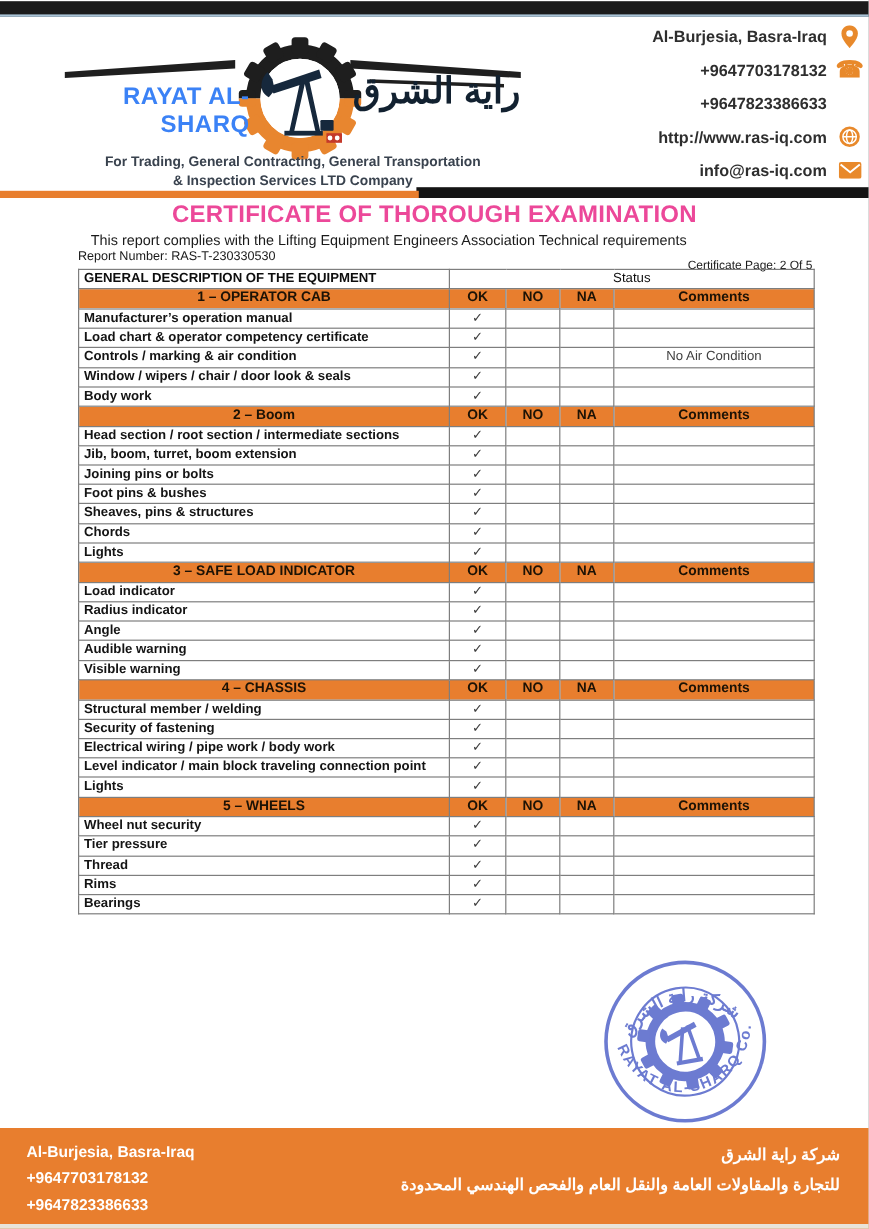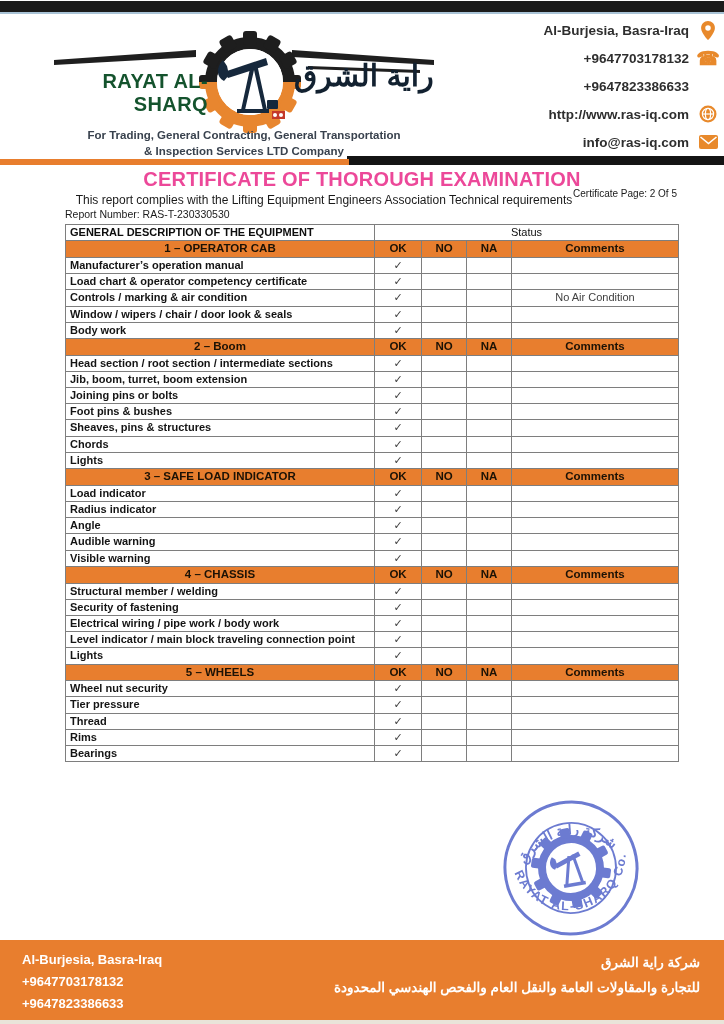--- a/index.html
+++ b/index.html
@@ -8,21 +8,21 @@
     position:relative; width:724px; height:1024px; margin:0 auto;
     background:#ffffff; overflow:hidden;
   }
   
   .topbar { position:absolute; left:0; top:1px; right:0; height:13px;
     background:#1b1b1b; border-bottom:2px solid #a9c3d6; }
 
   
   .logo-wrap { position:absolute; left:40px; top:14px; width:408px; height:144px; }
   .logo-en { position:absolute; left:8px; top:56px; width:160px; text-align:right;
-    font-size:20px; font-weight:bold; color:#14532d; letter-spacing:.4px; }
+    font-size:20px; font-weight:bold; color:#3b82f6; letter-spacing:.4px; }
   .logo-ar { position:absolute; left:254px; top:44px; width:160px; text-align:left;
     font-size:30px; font-weight:bold; color:#122130; }
   .gear-svg { position:absolute; left:158px; top:16px; }
   .wings-svg { position:absolute; left:10px; top:30px; }
   .tagline { position:absolute; left:0; top:114px; width:408px; text-align:center;
     font-size:11.5px; font-weight:bold; color:#39424e; line-height:1.35; }
 
   
   .contacts { position:absolute; top:16px; right:6px; }
   .contact-row { display:flex; align-items:center; justify-content:flex-end;
@@ -33,21 +33,21 @@
   
   .divider-orange { position:absolute; left:0; top:159px; width:349px; height:6px; background:#e87e2e; }
   .divider-black  { position:absolute; left:347px; top:156px; right:0; height:9px; background:#141414; }
 
   
   .title { position:absolute; left:0; top:168px; width:724px; text-align:center;
     font-size:20px; font-weight:bold; color:#ec4899; letter-spacing:.2px; }
   .subtitle { position:absolute; left:0; top:193px; width:648px; text-align:center;
     font-size:12px; color:#1a1a1a; }
   .report-number { position:absolute; left:65px; top:208px; font-size:10.5px; color:#1a1a1a; }
-  .cert-page { position:absolute; right:47px; top:188px; font-size:10px; color:#1a1a1a; }
+  .cert-page { position:absolute; right:47px; top:216px; font-size:10px; color:#1a1a1a; }
 
   
   .table-wrap { position:absolute; left:65px; top:224px; }
   table.cert { border-collapse:collapse; table-layout:fixed; width:613px; }
   table.cert td { border:1px solid #7e7e7e; padding:1px 4px; height:15px;
     font-size:11px; line-height:1.2; overflow:hidden; }
   td.desc-head { font-weight:bold; font-size:11.5px; color:#0d0d0d; padding-left:6px; }
   td.status-head { font-weight:normal; font-size:11.5px; color:#0d0d0d; text-align:center; }
   tr.row-section td { background:#e87e2e; font-weight:bold; color:#1c1205;
     text-align:center; font-size:11.5px; }

